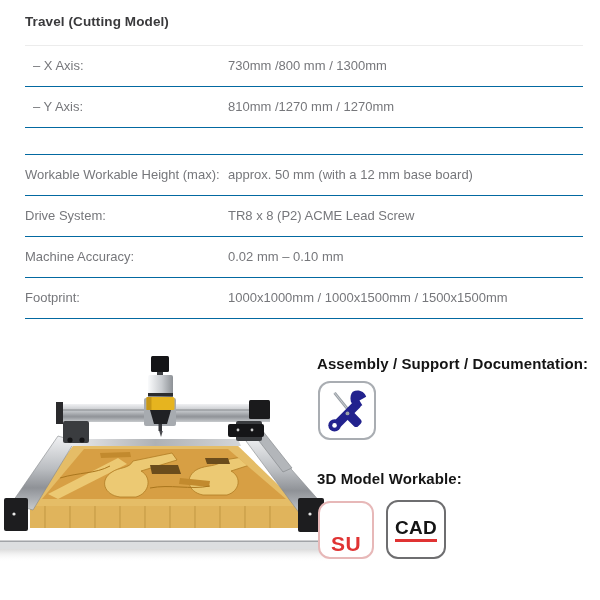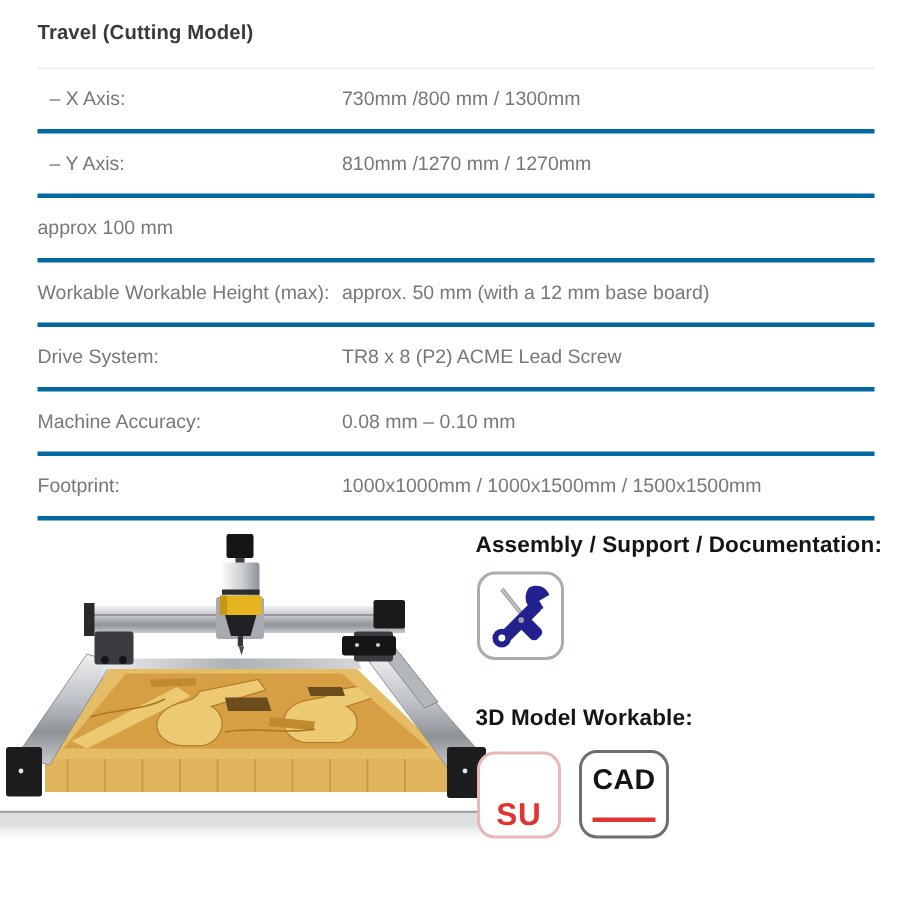--- a/index.html
+++ b/index.html
@@ -2,69 +2,68 @@
 <html style="--accent_red: #e03333; --tool_navy: #22228e; --wood_base: #d79f44; --aluminum: #c3c6ca; --text_gray: #76777b; --divider: #ececec;"><head>
 <meta charset="utf-8">
 <style>
   html,body{margin:0;padding:0;background:#ffffff;}
   .page{position:relative;width:600px;height:600px;background:#ffffff;overflow:hidden;
         font-family:"Liberation Sans",sans-serif;}
   
   .spec{position:absolute;left:25px;top:4px;width:558px;}
   .spec-title{font-size:13.5px;font-weight:700;color:#3a3a3c;padding:10px 0 16px 0;
               border-bottom:1px solid #ececec;letter-spacing:.1px;}
-  .spec-row{display:flex;align-items:flex-start;border-bottom:3px solid #0369a1;
+  .spec-row{display:flex;align-items:flex-start;border-bottom:1px solid #0369a1;
             padding:13px 0 13px 0;font-size:13px;color:#76777b;line-height:14px;}
   .spec-label{width:203px;flex:0 0 203px;}
   .spec-label.indent{padding-left:8px;box-sizing:border-box;}
   .spec-value{flex:1;}
   
   .res-heading{position:absolute;left:317px;font-size:15px;font-weight:700;color:#151515;
                letter-spacing:.1px;white-space:nowrap;}
   .icon-box{position:absolute;box-sizing:border-box;background:#fff;display:flex;
             align-items:center;justify-content:center;border-radius:12px;cursor:pointer;}
   .tools-box{left:318px;top:381px;width:58px;height:59px;border:2px solid #a9adb2;}
   .su-box{left:318px;top:501px;width:56px;height:58px;border:2px solid #e7b8b8;}
   .cad-box{left:386px;top:500px;width:60px;height:59px;border:2px solid #6e6e70;}
   .su-label{font-size:21px;font-weight:800;color:var(--accent_red,#e03333);letter-spacing:.5px;margin-top:27px;}
   .cad-label{font-size:19px;font-weight:800;color:#141414;letter-spacing:.3px;
-             border-bottom:3px solid var(--accent_red,#e03333);padding-bottom:14px;line-height:20px;}
+             border-bottom:3px solid var(--accent_red,#e03333);padding-bottom:1px;line-height:20px;}
   
   .machine{position:absolute;left:0px;top:348px;width:330px;height:215px;}
 </style>
 </head>
 <body>
 
 <div class="page">
 
   <div class="spec">
     <div class="spec-title">Travel (Cutting Model)</div>
     <div id="spec-rows">
         <div class="spec-row">
           <div class="spec-label indent">– X Axis:</div>
           <div class="spec-value">730mm /800 mm / 1300mm</div>
         </div>
         <div class="spec-row">
           <div class="spec-label indent">– Y Axis:</div>
           <div class="spec-value">810mm /1270 mm / 1270mm</div>
         </div>
         <div class="spec-row">
-          <div class="spec-value">approx 100 mm</div>
         </div>
         <div class="spec-row">
           <div class="spec-label">Workable Workable Height (max):</div>
           <div class="spec-value">approx. 50 mm (with a 12 mm base board)</div>
         </div>
         <div class="spec-row">
           <div class="spec-label">Drive System:</div>
           <div class="spec-value">TR8 x 8 (P2) ACME Lead Screw</div>
         </div>
         <div class="spec-row">
           <div class="spec-label">Machine Accuracy:</div>
-          <div class="spec-value">0.08 mm – 0.10 mm</div>
+          <div class="spec-value">0.02 mm – 0.10 mm</div>
         </div>
         <div class="spec-row">
           <div class="spec-label">Footprint:</div>
           <div class="spec-value">1000x1000mm / 1000x1500mm / 1500x1500mm</div>
         </div>
       </div>
   </div>
 
   <svg class="machine" viewBox="0 0 330 215" xmlns="http://www.w3.org/2000/svg">
     <defs>

